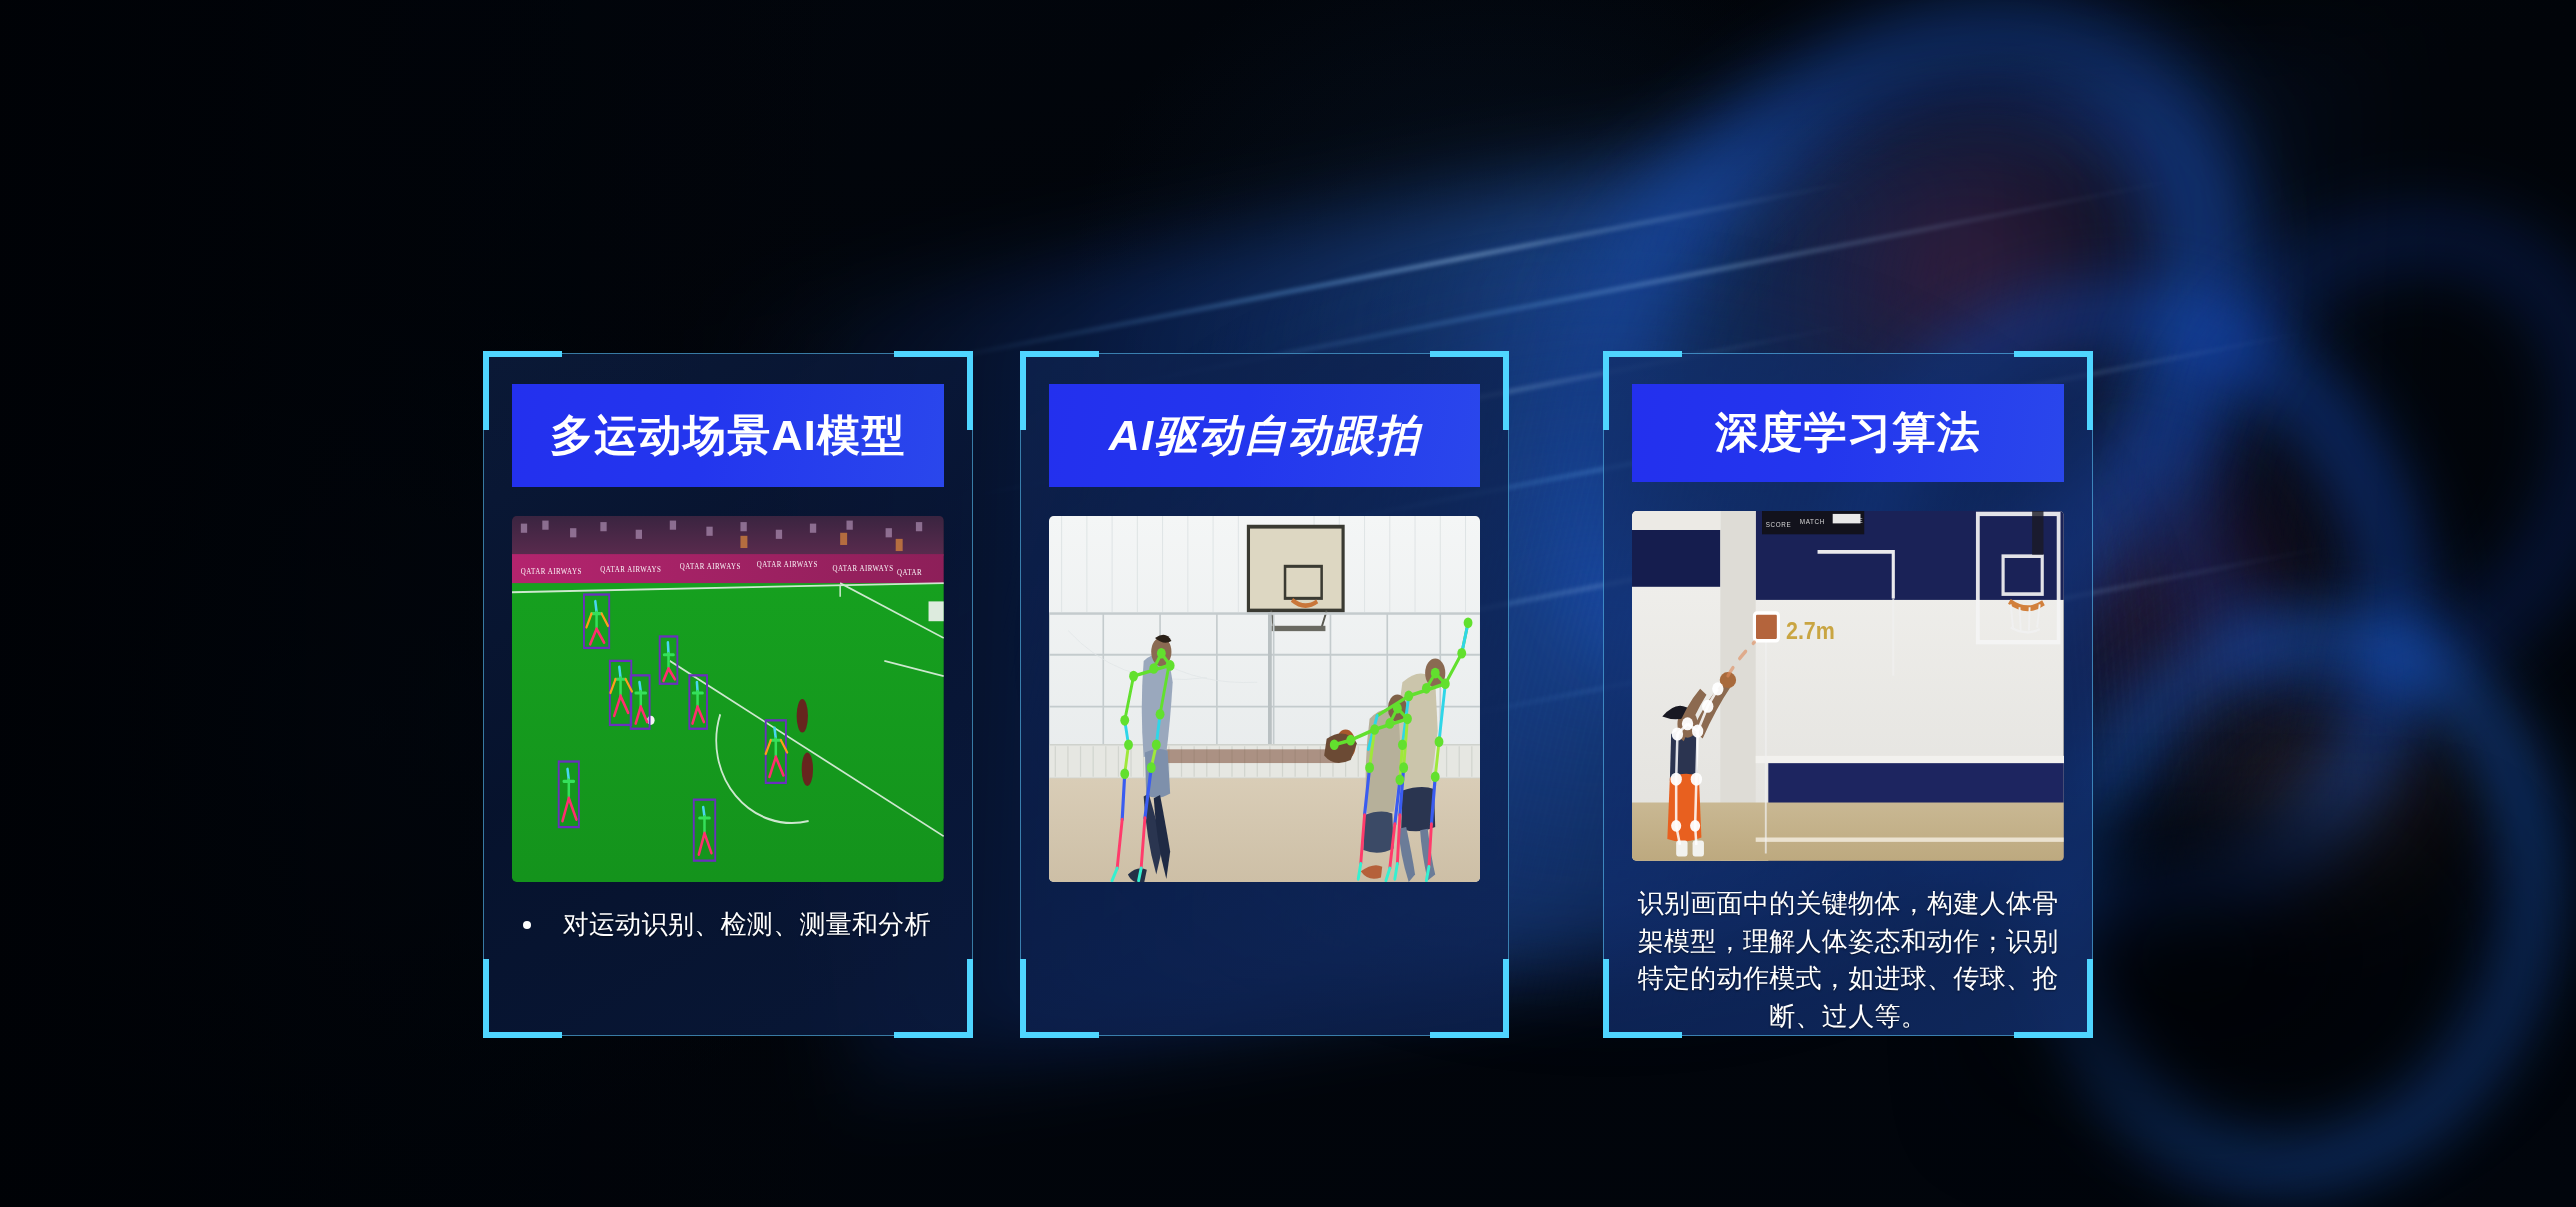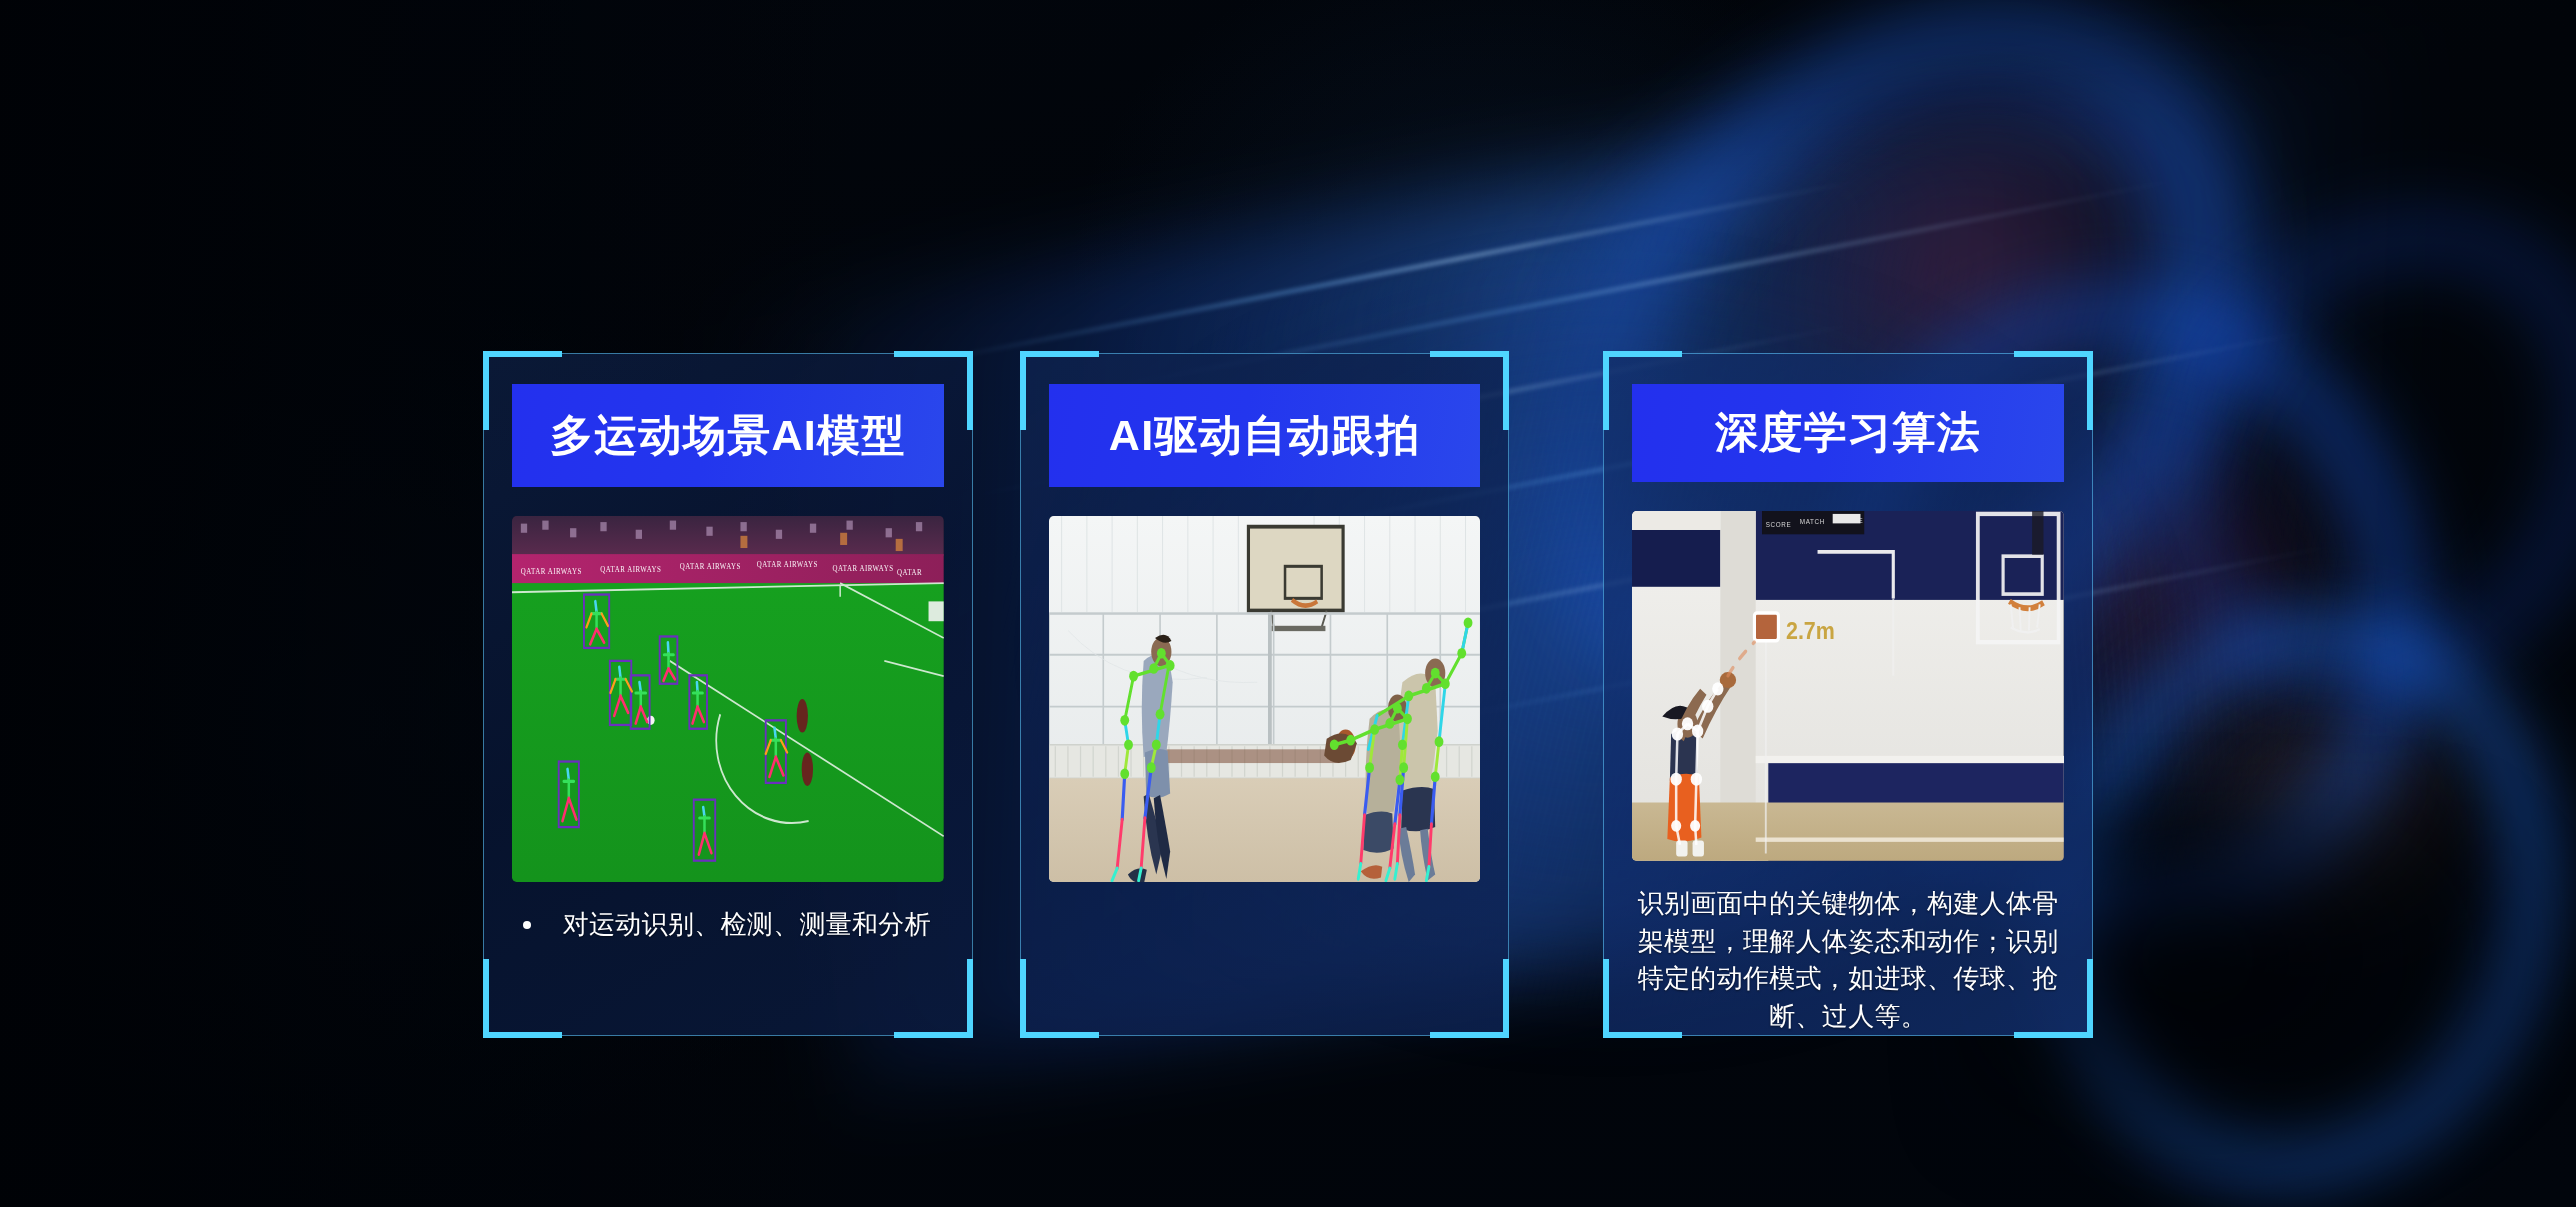--- a/index.html
+++ b/index.html
@@ -150,21 +150,21 @@
   }
 
   .card {
     position:relative;
     width:515px; height:683px;
     display:flex; flex-direction:column;
     
     border:1px solid rgba(96,205,255,0.55);
     background:linear-gradient(150deg, rgba(12,28,62,0.86) 0%, rgba(8,22,54,0.80) 48%, rgba(10,26,62,0.84) 100%);
   }
-  .card.c2 { background:linear-gradient(150deg, rgba(14,34,78,0.80) 0%, rgba(12,32,78,0.70) 50%, rgba(14,36,86,0.78) 100%); }
+  .card.c2 { background:linear-gradient(150deg, rgba(14,34,78,0.80) 0%, rgba(12,32,78,0.70) 50%, rgba(14,36,86,0.78) 100%);font-style:italic; }
   .card.c3 { background:linear-gradient(150deg, rgba(18,46,104,0.76) 0%, rgba(16,44,108,0.66) 50%, rgba(20,52,120,0.74) 100%);margin-left:47px; }
 
   
   .corner { position:absolute; width:79px; height:79px; pointer-events:none; }
   .corner i { position:absolute; background:#4fd5ff; display:block; }
   .corner .h { height:6px; width:79px; }
   .corner .v { width:6px; height:79px; }
   .corner.tl { left:-1px;  top:-3.4px;    }
   .corner.tl .h { left:0; top:0; }
   .corner.tl .v { left:0; top:0; }

